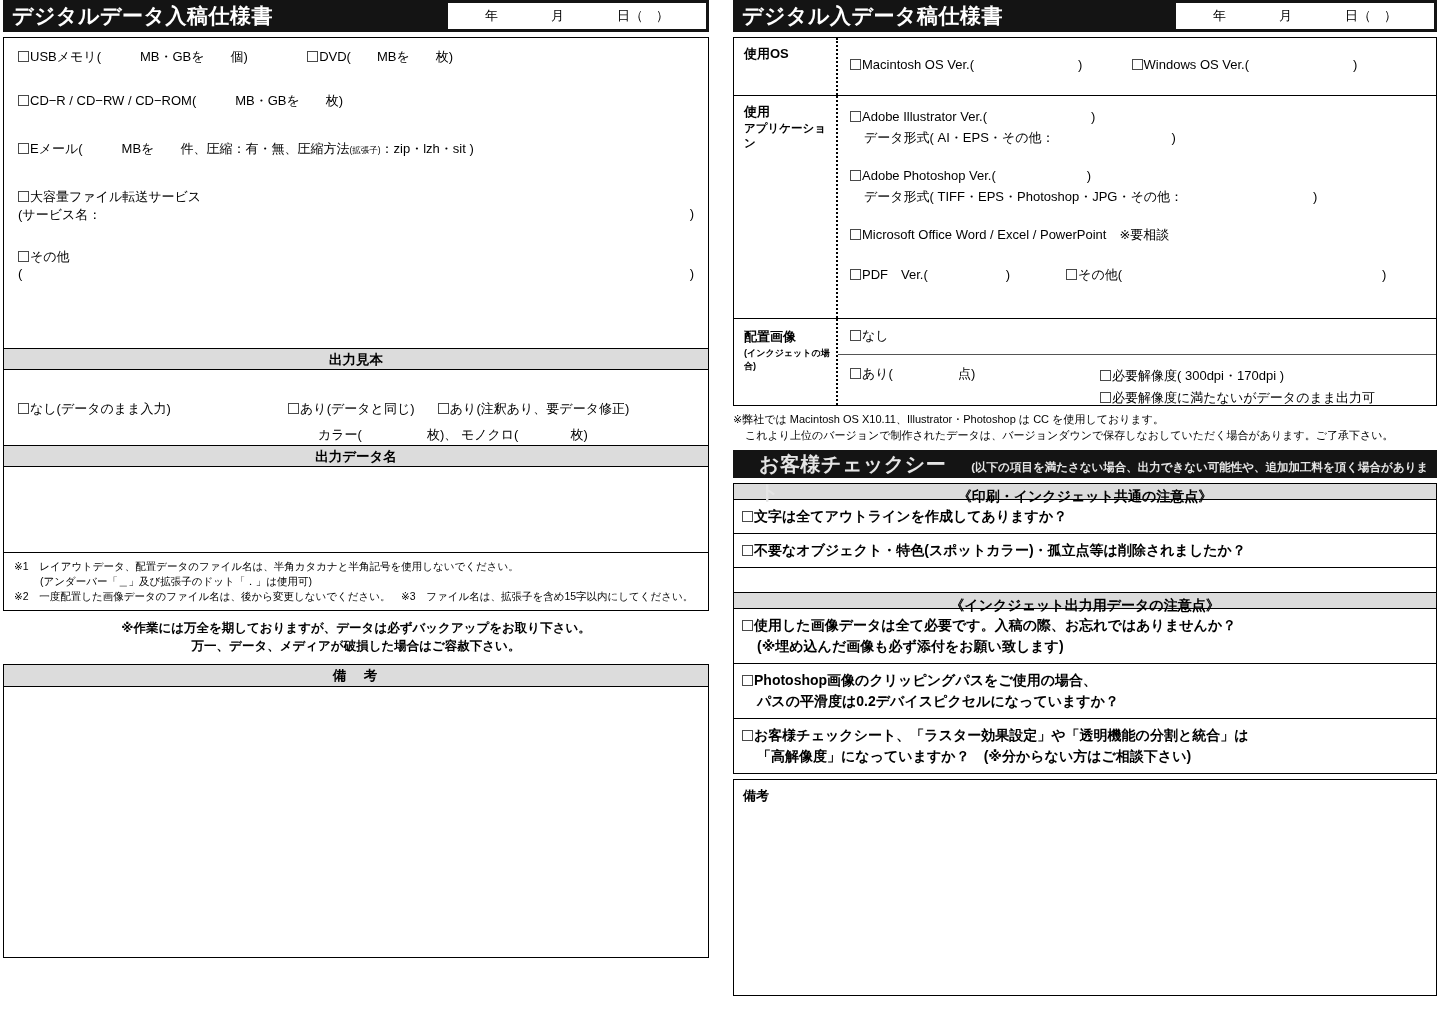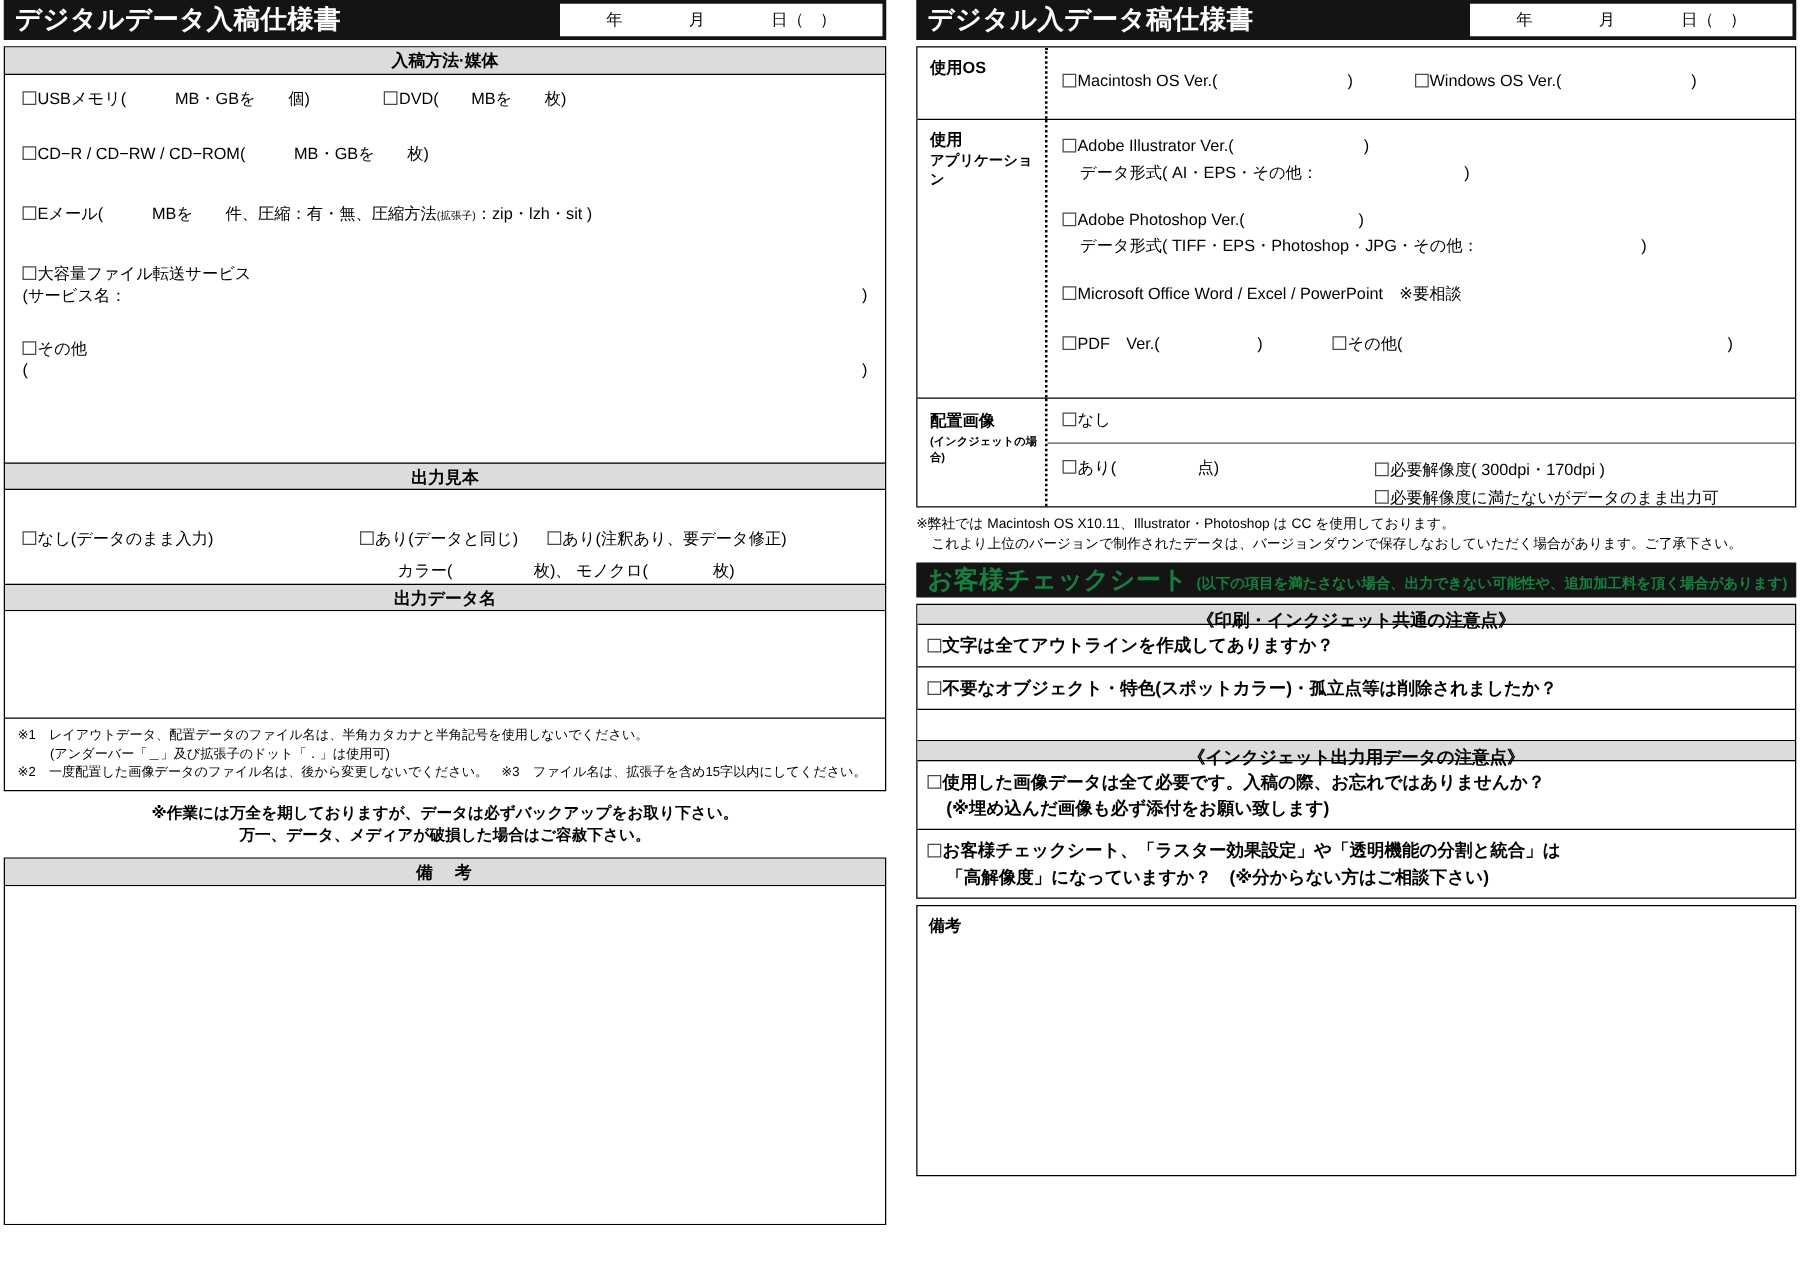--- a/index.html
+++ b/index.html
@@ -145,23 +145,23 @@
     font-size: 11px;
     line-height: 16px;
     margin: 5px 0 7px 0;
   }
   .smallnote .ind { padding-left: 12px; }
 
   .banner2 {
     display: flex;
     align-items: baseline;
     background: #141414;
-    color: #15803d;
+    color: #e5e5e5;
     height: 28px;
-    padding-left: 9px;
+    padding-left: 26px;
     margin-bottom: 5px;
   }
   .banner2 .t { font-size: 20px; font-weight: bold; line-height: 28px; letter-spacing: 0.5px; }
   .banner2 .s { font-size: 11.5px; font-weight: bold; margin-left: 7px; line-height: 28px; }
 
   .checkhead {
     background: #dcdcdc;
     text-align: center;
     font-size: 14px;
     font-weight: bold;
@@ -200,21 +200,20 @@
     <div class="banner">
       <div class="banner-title">デジタルデータ入稿仕様書</div>
       <div class="banner-date">
         <span>年</span>
         <span>月</span>
         <span class="dpar">日（　）</span>
       </div>
     </div>
 
     <div class="box">
-      <div class="sechead">入稿方法·媒体</div>
       <div class="body-pad" style="height:310px; box-sizing:border-box;">
 
         <div class="row media-row">
           <span class="cb"></span><span>USBメモリ(　　　MB・GBを　　個)</span>
           <span class="sp" style="width:52px"></span>
           <span class="cb"></span><span>DVD(　　MBを　　枚)</span>
         </div>
 
         <div class="row media-row" style="margin-bottom:30px;">
           <span class="cb"></span><span>CD−R / CD−RW / CD−ROM(　　　MB・GBを　　枚)</span>
@@ -376,20 +375,24 @@
 
       <div class="spacer-row"></div>
 
       <div class="checkhead">《インクジェット出力用データの注意点》</div>
 
       <div class="checkitem">
         <span class="cb"></span><span>使用した画像データは全て必要です。入稿の際、お忘れではありませんか？</span>
         <span class="l2">(※埋め込んだ画像も必ず添付をお願い致します)</span>
       </div>
 
+      <div class="checkitem">
+        <span class="cb"></span><span>Photoshop画像のクリッピングパスをご使用の場合、</span>
+        <span class="l2">パスの平滑度は0.2デバイスピクセルになっていますか？</span>
+      </div>
 
       <div class="checkitem" style="border-bottom:none;">
         <span class="cb"></span><span>お客様チェックシート、「ラスター効果設定」や「透明機能の分割と統合」は</span>
         <span class="l2">「高解像度」になっていますか？　(※分からない方はご相談下さい)</span>
       </div>
 
     </div>
 
     <div class="bikou-right">
       <span>備考</span>

